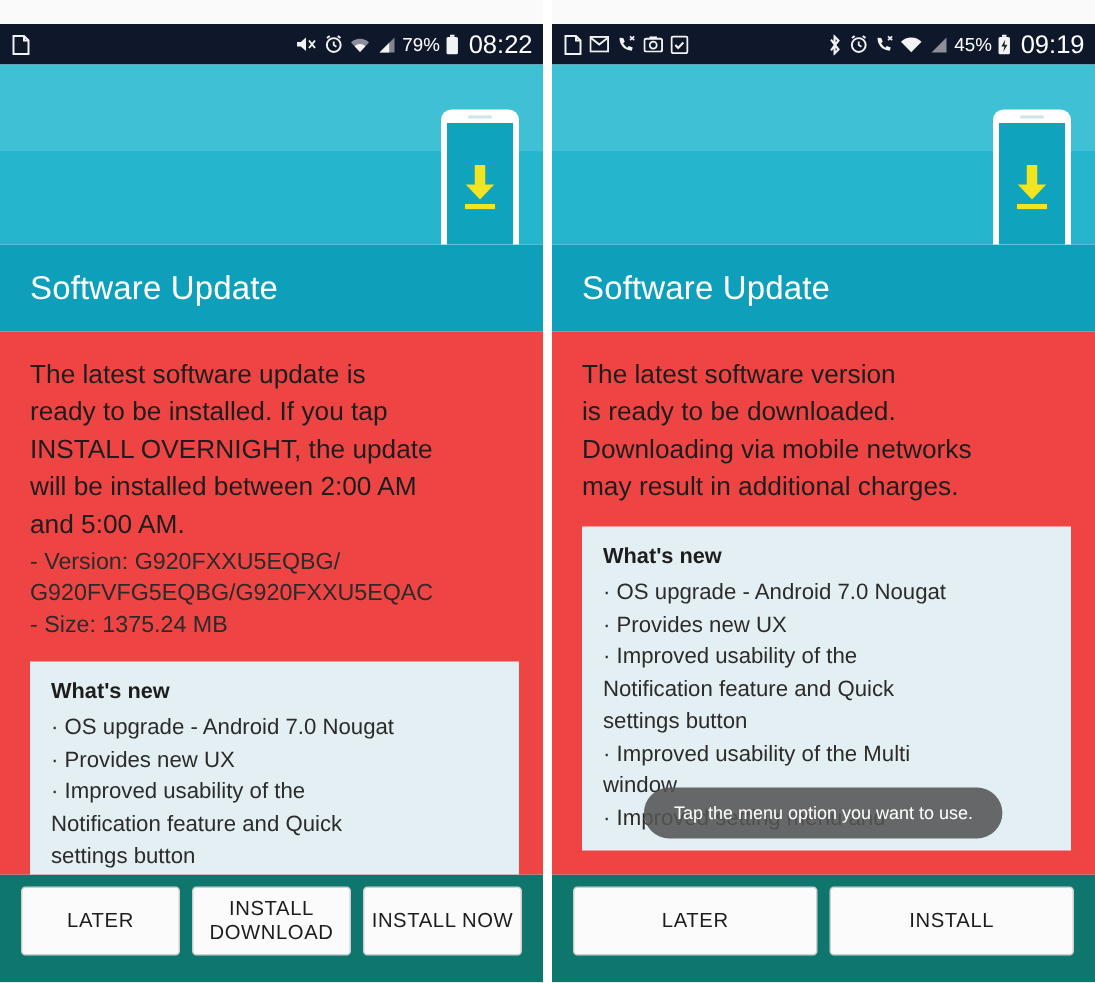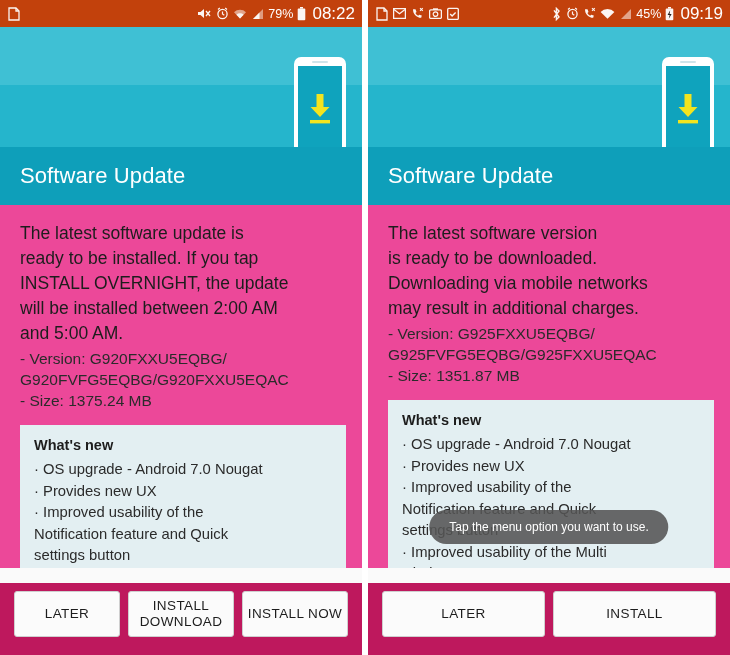--- a/index.html
+++ b/index.html
@@ -28,27 +28,28 @@
     flex-direction: column;
   }
   .panel-left  { width: 362px; }
   .panel-gap   { width: 6px; background: #ffffff; }
   .panel-right { width: 362px; }
 
   
   .statusbar {
     height: 27px;
     flex: 0 0 27px;
-    background: #c2410c;
+    background: #0f172a;
     display: flex;
     align-items: center;
     padding: 0 7px 0 8px;
     box-sizing: border-box;
     color: #ffffff;
     font-size: 12.5px;
+    margin-top: 16px;
   }
   .sb-left {
     display: flex;
     align-items: center;
     gap: 5px;
     flex: 1 1 auto;
     min-width: 0;
   }
   .sb-right {
     display: flex;
@@ -132,21 +133,21 @@
     color: #ffffff;
     font-size: 22px;
     font-weight: 400;
     letter-spacing: .1px;
   }
 
   
   .content {
     flex: 1 1 auto;
     position: relative;
-    background: #ec4899;
+    background: #ef4444;
     padding: 16px 16px 0 20px;
     box-sizing: border-box;
     overflow: hidden;
   }
   .lead {
     font-size: 17.5px;
     line-height: 25px;
     color: #1d1d1d;
     margin: 0 0 2px 0;
     white-space: pre-line;
@@ -195,22 +196,21 @@
     z-index: 5;
   }
 
   
   .buttonbar {
     flex: 0 0 auto;
     display: flex;
     gap: 8px;
     padding: 8px 14px 18px 14px;
     box-sizing: border-box;
-    background: #be185d;
-    margin-top: 15px;
+    background: #0f766e;
   }
   .btn {
     flex: 1 1 0;
     min-height: 46px;
     background: #fbfbfb;
     border: 1px solid #cfcfcf;
     border-radius: 3px;
     display: flex;
     align-items: center;
     justify-content: center;
@@ -418,23 +418,20 @@
 
     <div class="titlebar">
       <div class="title-text">Software Update</div>
     </div>
 
     <div class="content">
       <p class="lead">The latest software version
 is ready to be downloaded.
 Downloading via mobile networks
 may result in additional charges.</p>
-      <p class="meta"> - Version: G925FXXU5EQBG/
-G925FVFG5EQBG/G925FXXU5EQAC
- - Size: 1351.87 MB</p>
 
       <div class="whatsnew">
         <div class="wn-title">What's new</div>
         <div class="wn-list">· OS upgrade - Android 7.0 Nougat
 · Provides new UX
 · Improved usability of the
 Notification feature and Quick
 settings button
 · Improved usability of the Multi
 window

